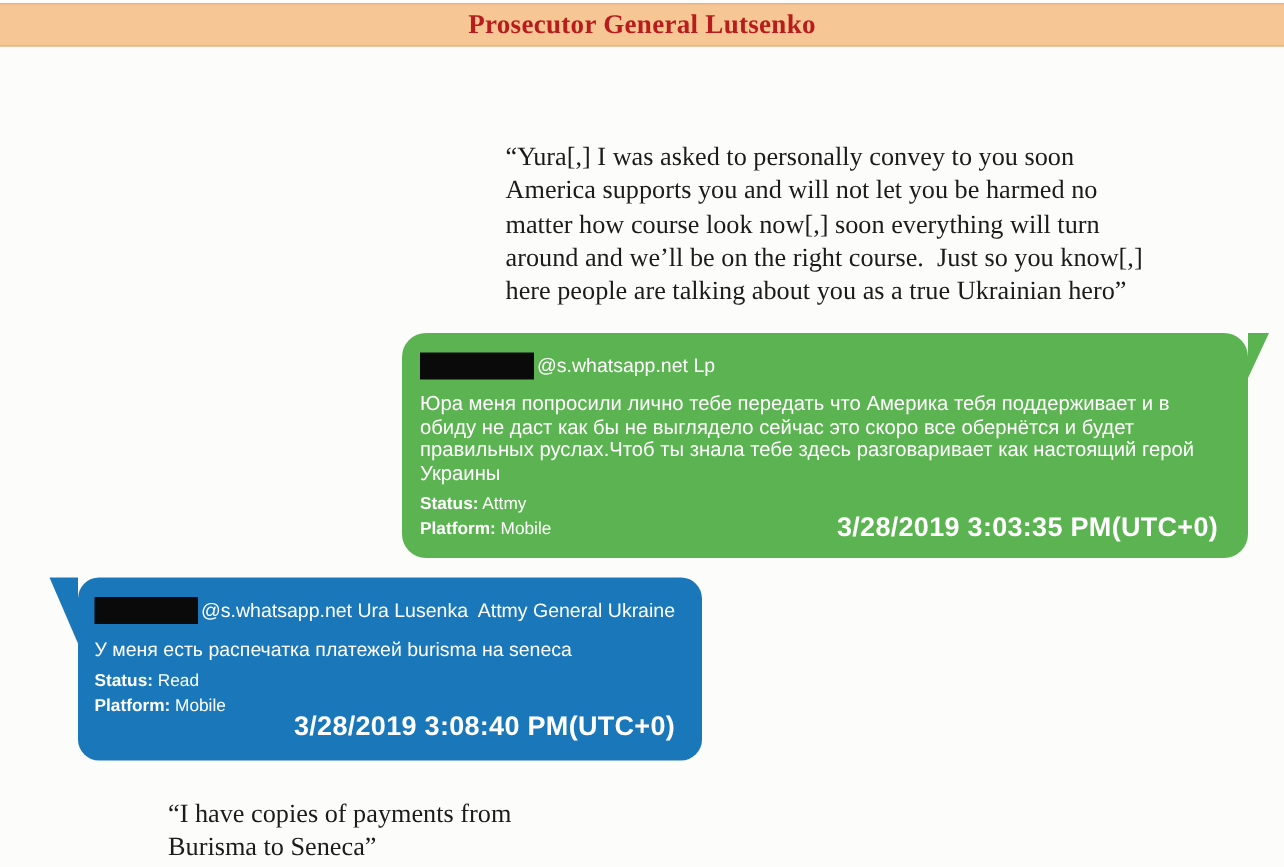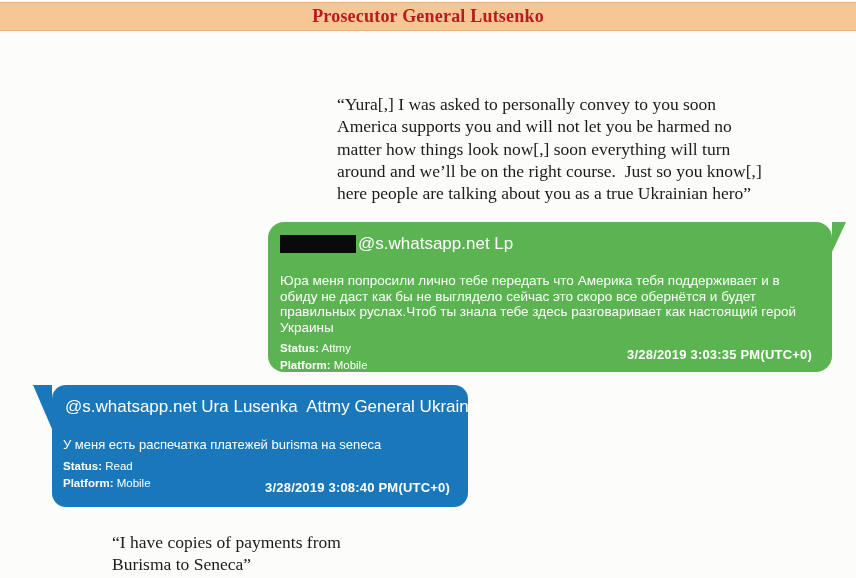--- a/index.html
+++ b/index.html
@@ -57,47 +57,47 @@
   }
   .bubble-blue::after{
     content:"";position:absolute;top:0;left:-19px;width:0;height:0;
     border-top:44px solid var(--blue_bubble);
     border-left:19px solid transparent;
   }
   .bubble-green .inner{padding:13px 20px 10px 12px;}
   .bubble-blue  .inner{padding:13px 18px 10px 11px;}
   .bubble-header{
     display:flex;align-items:flex-end;
-    font-size:17px;line-height:18px;white-space:pre;
+    font-size:13px;line-height:18px;white-space:pre;
   }
   .redact{display:inline-block;background:var(--redaction);margin-right:2px;}
   .bubble-green .redact{width:76px;height:18px;}
   .bubble-blue  .redact{width:78px;height:18px;}
-  .bubble-body{margin-top:20px;font-size:13.5px;line-height:15.5px;}
+  .bubble-body{margin-top:8px;font-size:13.5px;line-height:15.5px;}
   .bubble-blue .bubble-body{font-size:13px;line-height:17px;}
   .meta{font-size:11.5px;line-height:16px;margin-top:1px;}
   .bubble-body + .meta{margin-top:5px;}
   .meta .lbl{font-weight:bold;}
   .timestamp{
     position:absolute;right:20px;bottom:10px;
-    font-size:13px;font-weight:600;letter-spacing:.2px;
+    font-size:18px;font-weight:600;letter-spacing:.2px;
   }
   .bubble-blue .timestamp{right:18px;bottom:12px;}
 </style>
 </head>
 <body>
 
 <div class="titlebar">
   <span class="title">Prosecutor General Lutsenko</span>
 </div>
 
 <div class="trans trans-top">
   <div class="tline">“Yura[,] I was asked to personally convey to you soon</div>
   <div class="tline">America supports you and will not let you be harmed no</div>
-  <div class="tline">matter how things look now[,] soon everything will turn</div>
+  <div class="tline">matter how course look now[,] soon everything will turn</div>
   <div class="tline">around and we’ll be on the right course.  Just so you know[,]</div>
   <div class="tline">here people are talking about you as a true Ukrainian hero”</div>
 </div>
 
 <div class="bubble bubble-green">
   <div class="inner">
     <div class="bubble-header">
       <span class="redact"></span>
       <span>@s.whatsapp.net Lp</span>
     </div>

